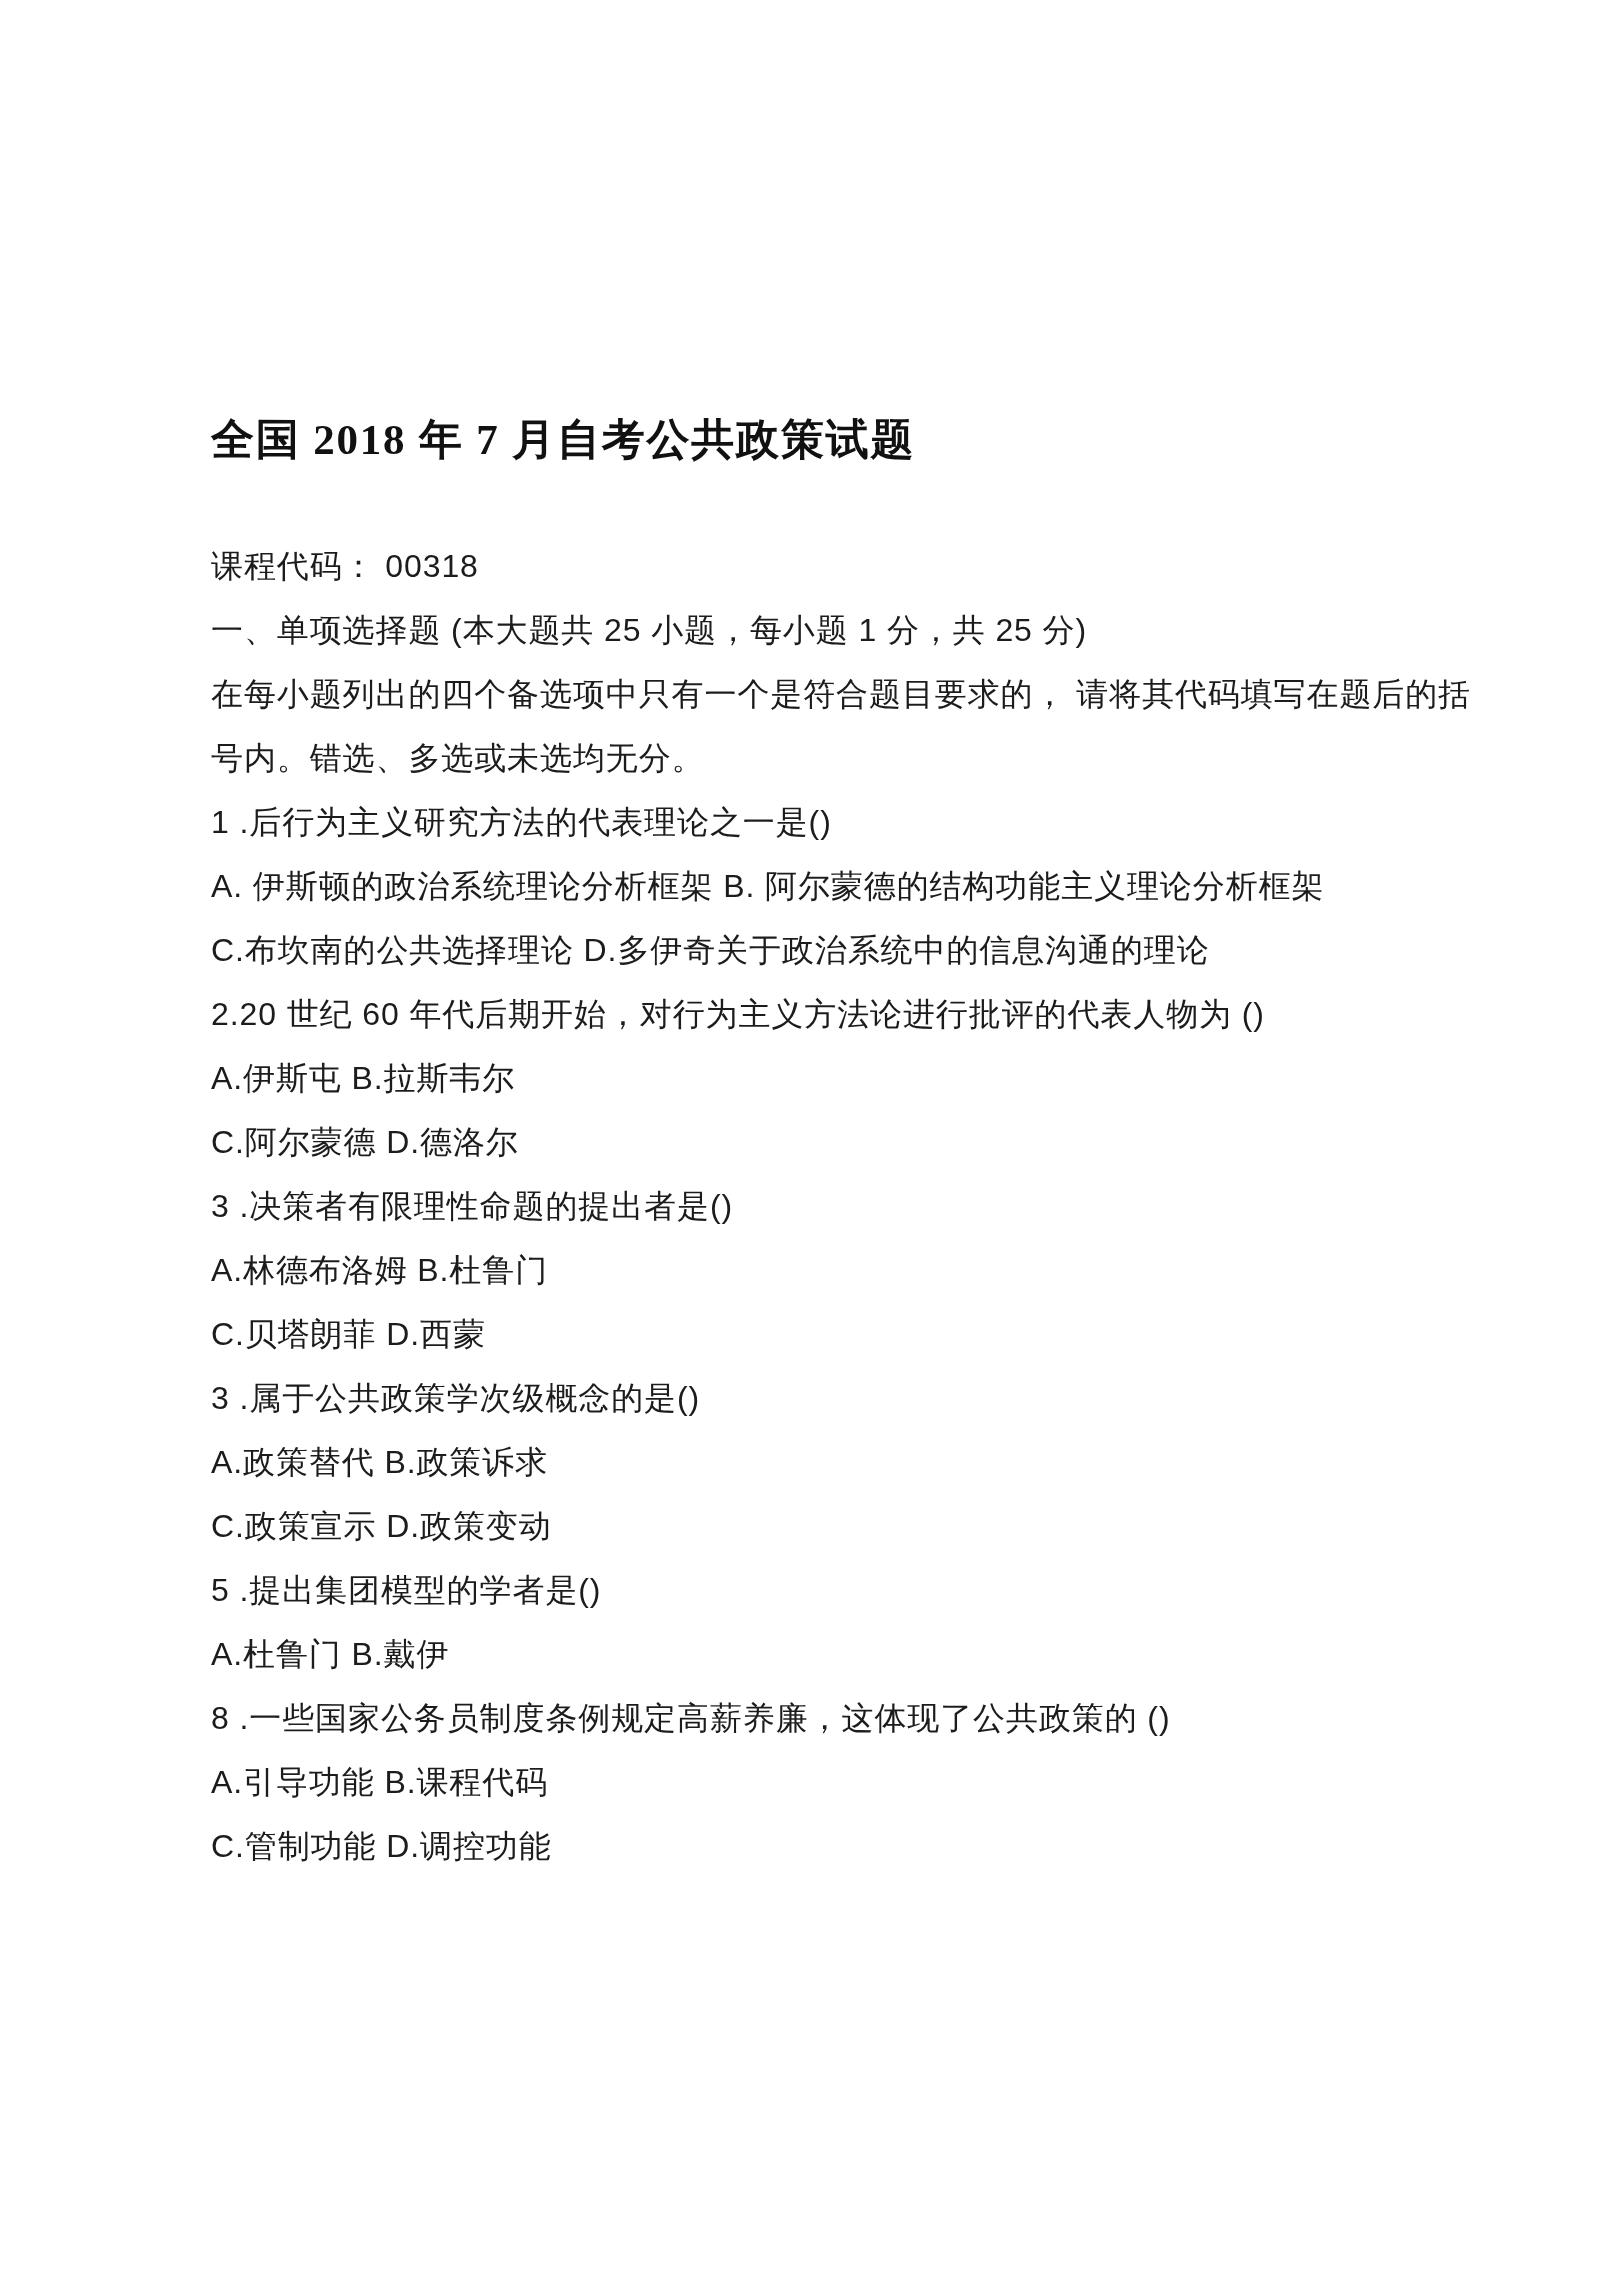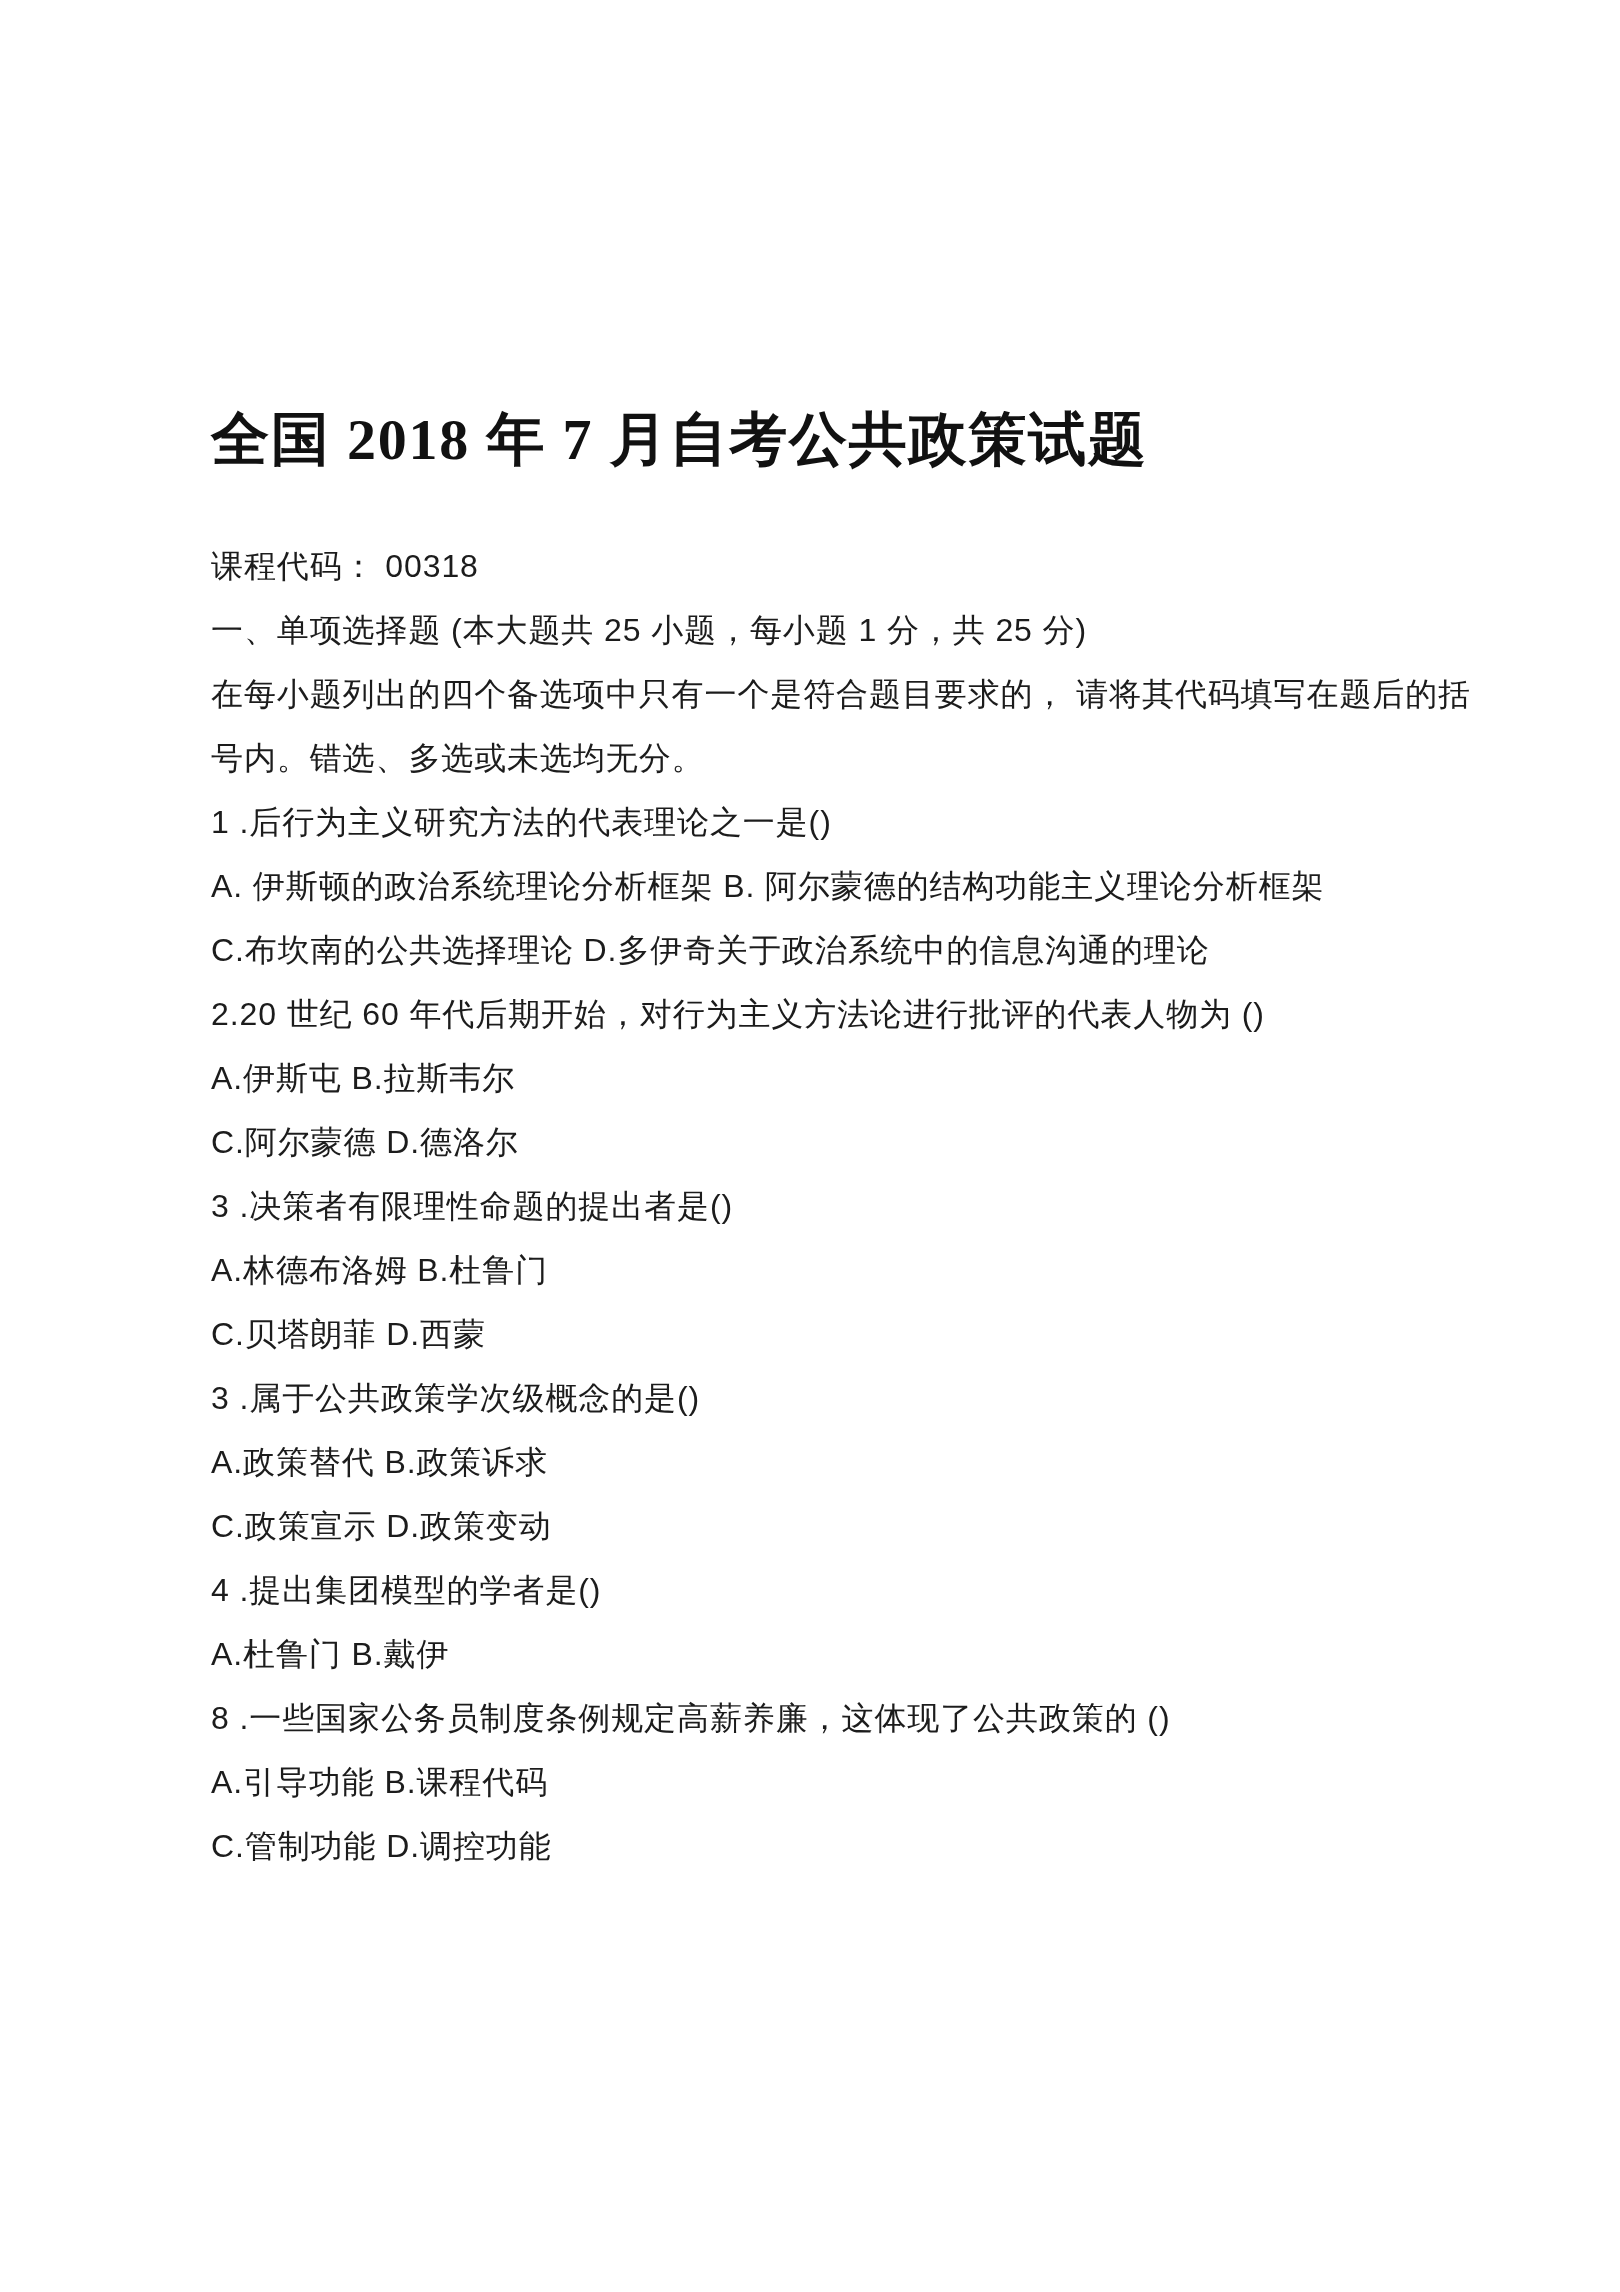--- a/index.html
+++ b/index.html
@@ -20,21 +20,21 @@
     position: absolute;
     left: 211px;
     top: 0;
     right: 54px;
   }
   .doc-title {
     margin: 0;
     margin-top: 414px;
     font-family: "Liberation Serif", "DejaVu Serif", serif;
     font-weight: 700;
-    font-size: 58px;
+    font-size: 43px;
     line-height: 52px;
     letter-spacing: 1.8px;
     white-space: nowrap;
     color: #111111;
   }
   .line {
     font-size: 32px;
     line-height: 39px;
     margin: 0 0 25px 0;
     white-space: nowrap;
@@ -82,21 +82,21 @@
       <p class="line">C.贝塔朗菲  D.西蒙</p>
     </div>
 
     <div class="question-block">
       <p class="line">3 .属于公共政策学次级概念的是()</p>
       <p class="line">A.政策替代  B.政策诉求</p>
       <p class="line">C.政策宣示 D.政策变动</p>
     </div>
 
     <div class="question-block">
-      <p class="line">4 .提出集团模型的学者是()</p>
+      <p class="line">5 .提出集团模型的学者是()</p>
       <p class="line">A.杜鲁门 B.戴伊</p>
     </div>
 
     <div class="question-block">
       <p class="line">8 .一些国家公务员制度条例规定高薪养廉，这体现了公共政策的 ()</p>
       <p class="line">A.引导功能 B.课程代码</p>
       <p class="line">C.管制功能 D.调控功能</p>
     </div>
 
   </div>

